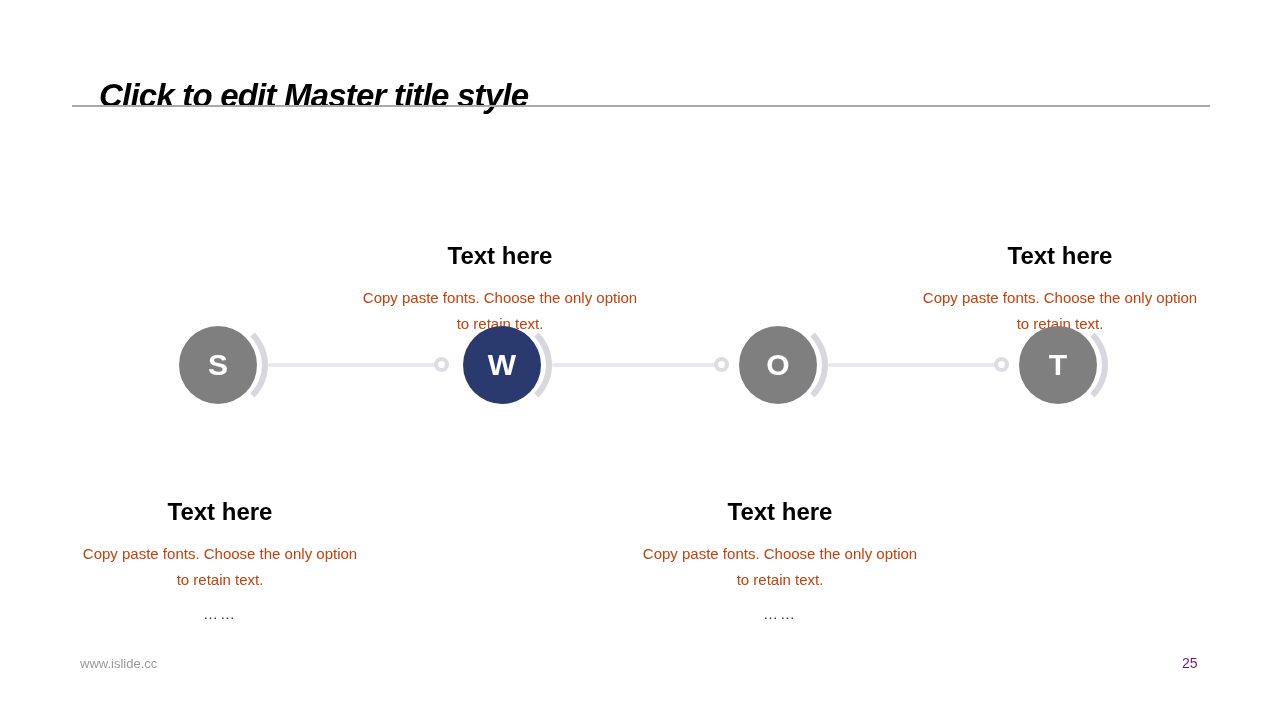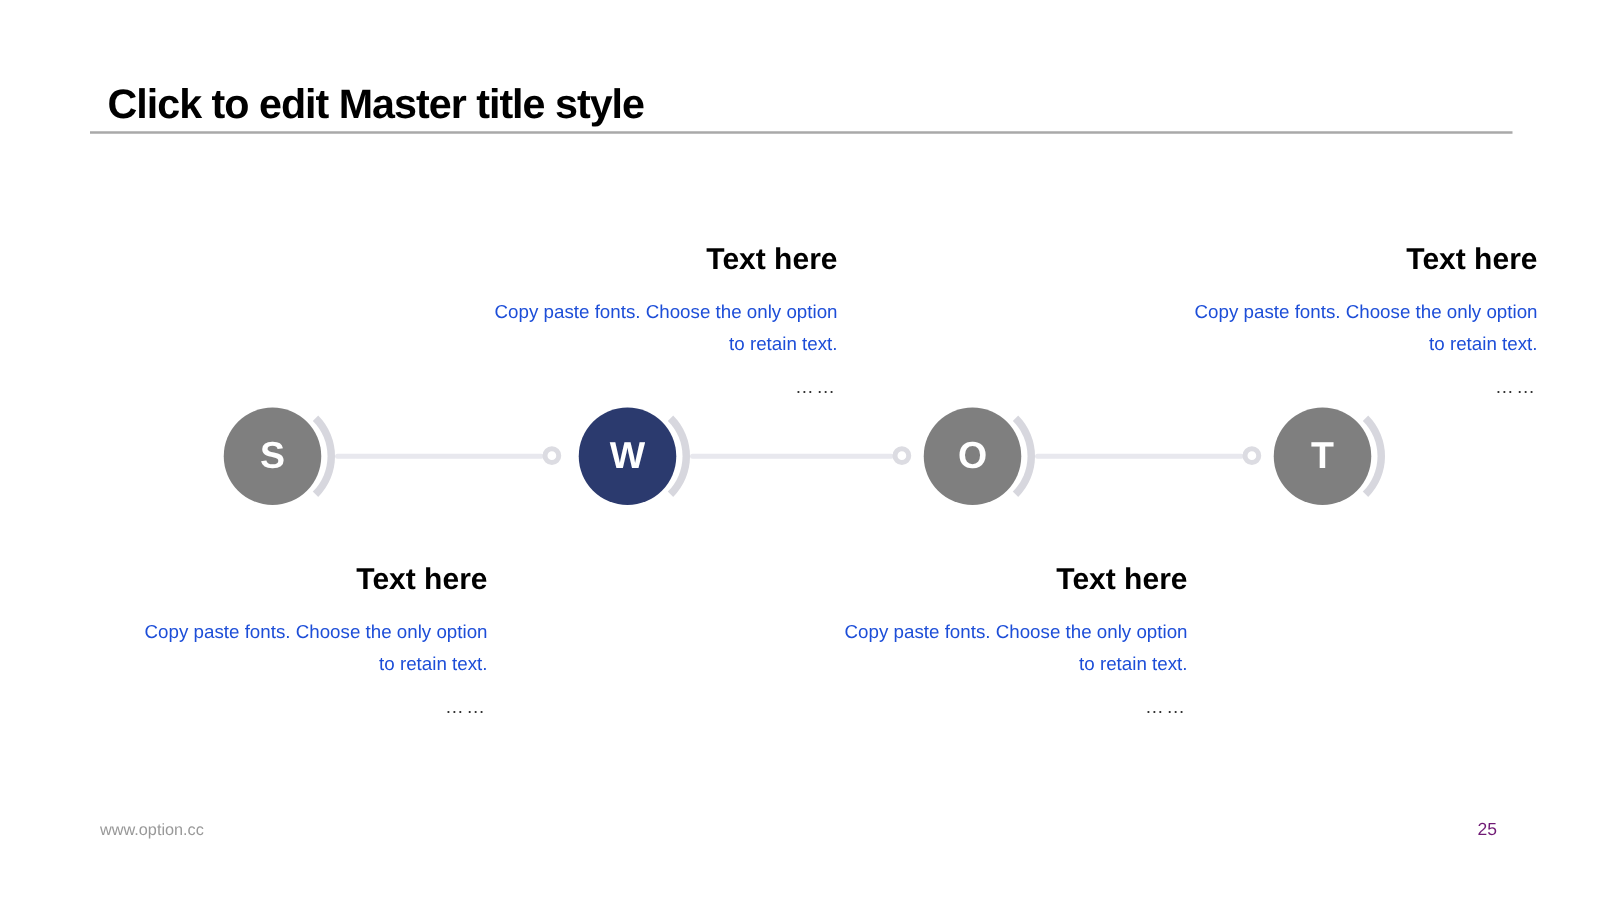--- a/index.html
+++ b/index.html
@@ -7,35 +7,35 @@
     position:relative;
     width:1280px;height:720px;
     background:#ffffff;
     font-family:"Liberation Sans", sans-serif;
     overflow:hidden;
   }
   
   .slide-title{
     position:absolute;left:82px;top:60px;
     font-size:33px;font-weight:bold;color:#000;
-    letter-spacing:-0.8px;white-space:nowrap;margin:4px;
+    letter-spacing:-0.8px;white-space:nowrap;margin:17px;font-style:italic;
   }
   .title-rule{
     position:absolute;left:72px;top:105px;
     width:1138px;height:2px;background:#a9a9a9;
   }
   
   .text-block{
-    position:absolute;width:340px;text-align:right;color:#000;
+    position:absolute;width:340px;text-align:center;color:#000;margin-top:48px;
   }
   .text-block h2{
     margin:0;font-size:24px;font-weight:bold;color:#000;
   }
   .text-block .body{
-    margin-top:15px;font-size:15px;line-height:26px;color:#1d4ed8;
+    margin-top:15px;font-size:15px;line-height:26px;color:#c2410c;
   }
   .text-block .dots{
     margin-top:12px;font-size:15px;color:#333;letter-spacing:2px;
   }
   .block-top-w{left:330px;top:194px;}
   .block-top-t{left:890px;top:194px;}
   .block-bottom-s{left:50px;top:450px;}
   .block-bottom-o{left:610px;top:450px;}
   
   .connector{
@@ -142,16 +142,16 @@
   <div class="node node-w" style="background: rgb(43, 58, 110);">
     <span class="letter">W</span>
   </div>
   <div class="node node-o" style="background: rgb(127, 127, 127);">
     <span class="letter">O</span>
   </div>
   <div class="node node-t" style="background: rgb(127, 127, 127);">
     <span class="letter">T</span>
   </div>
 
-  <div class="footer-url">www.option.cc</div>
+  <div class="footer-url">www.islide.cc</div>
   <div class="page-number">25</div>
 
 </div>
 
 </body></html>

